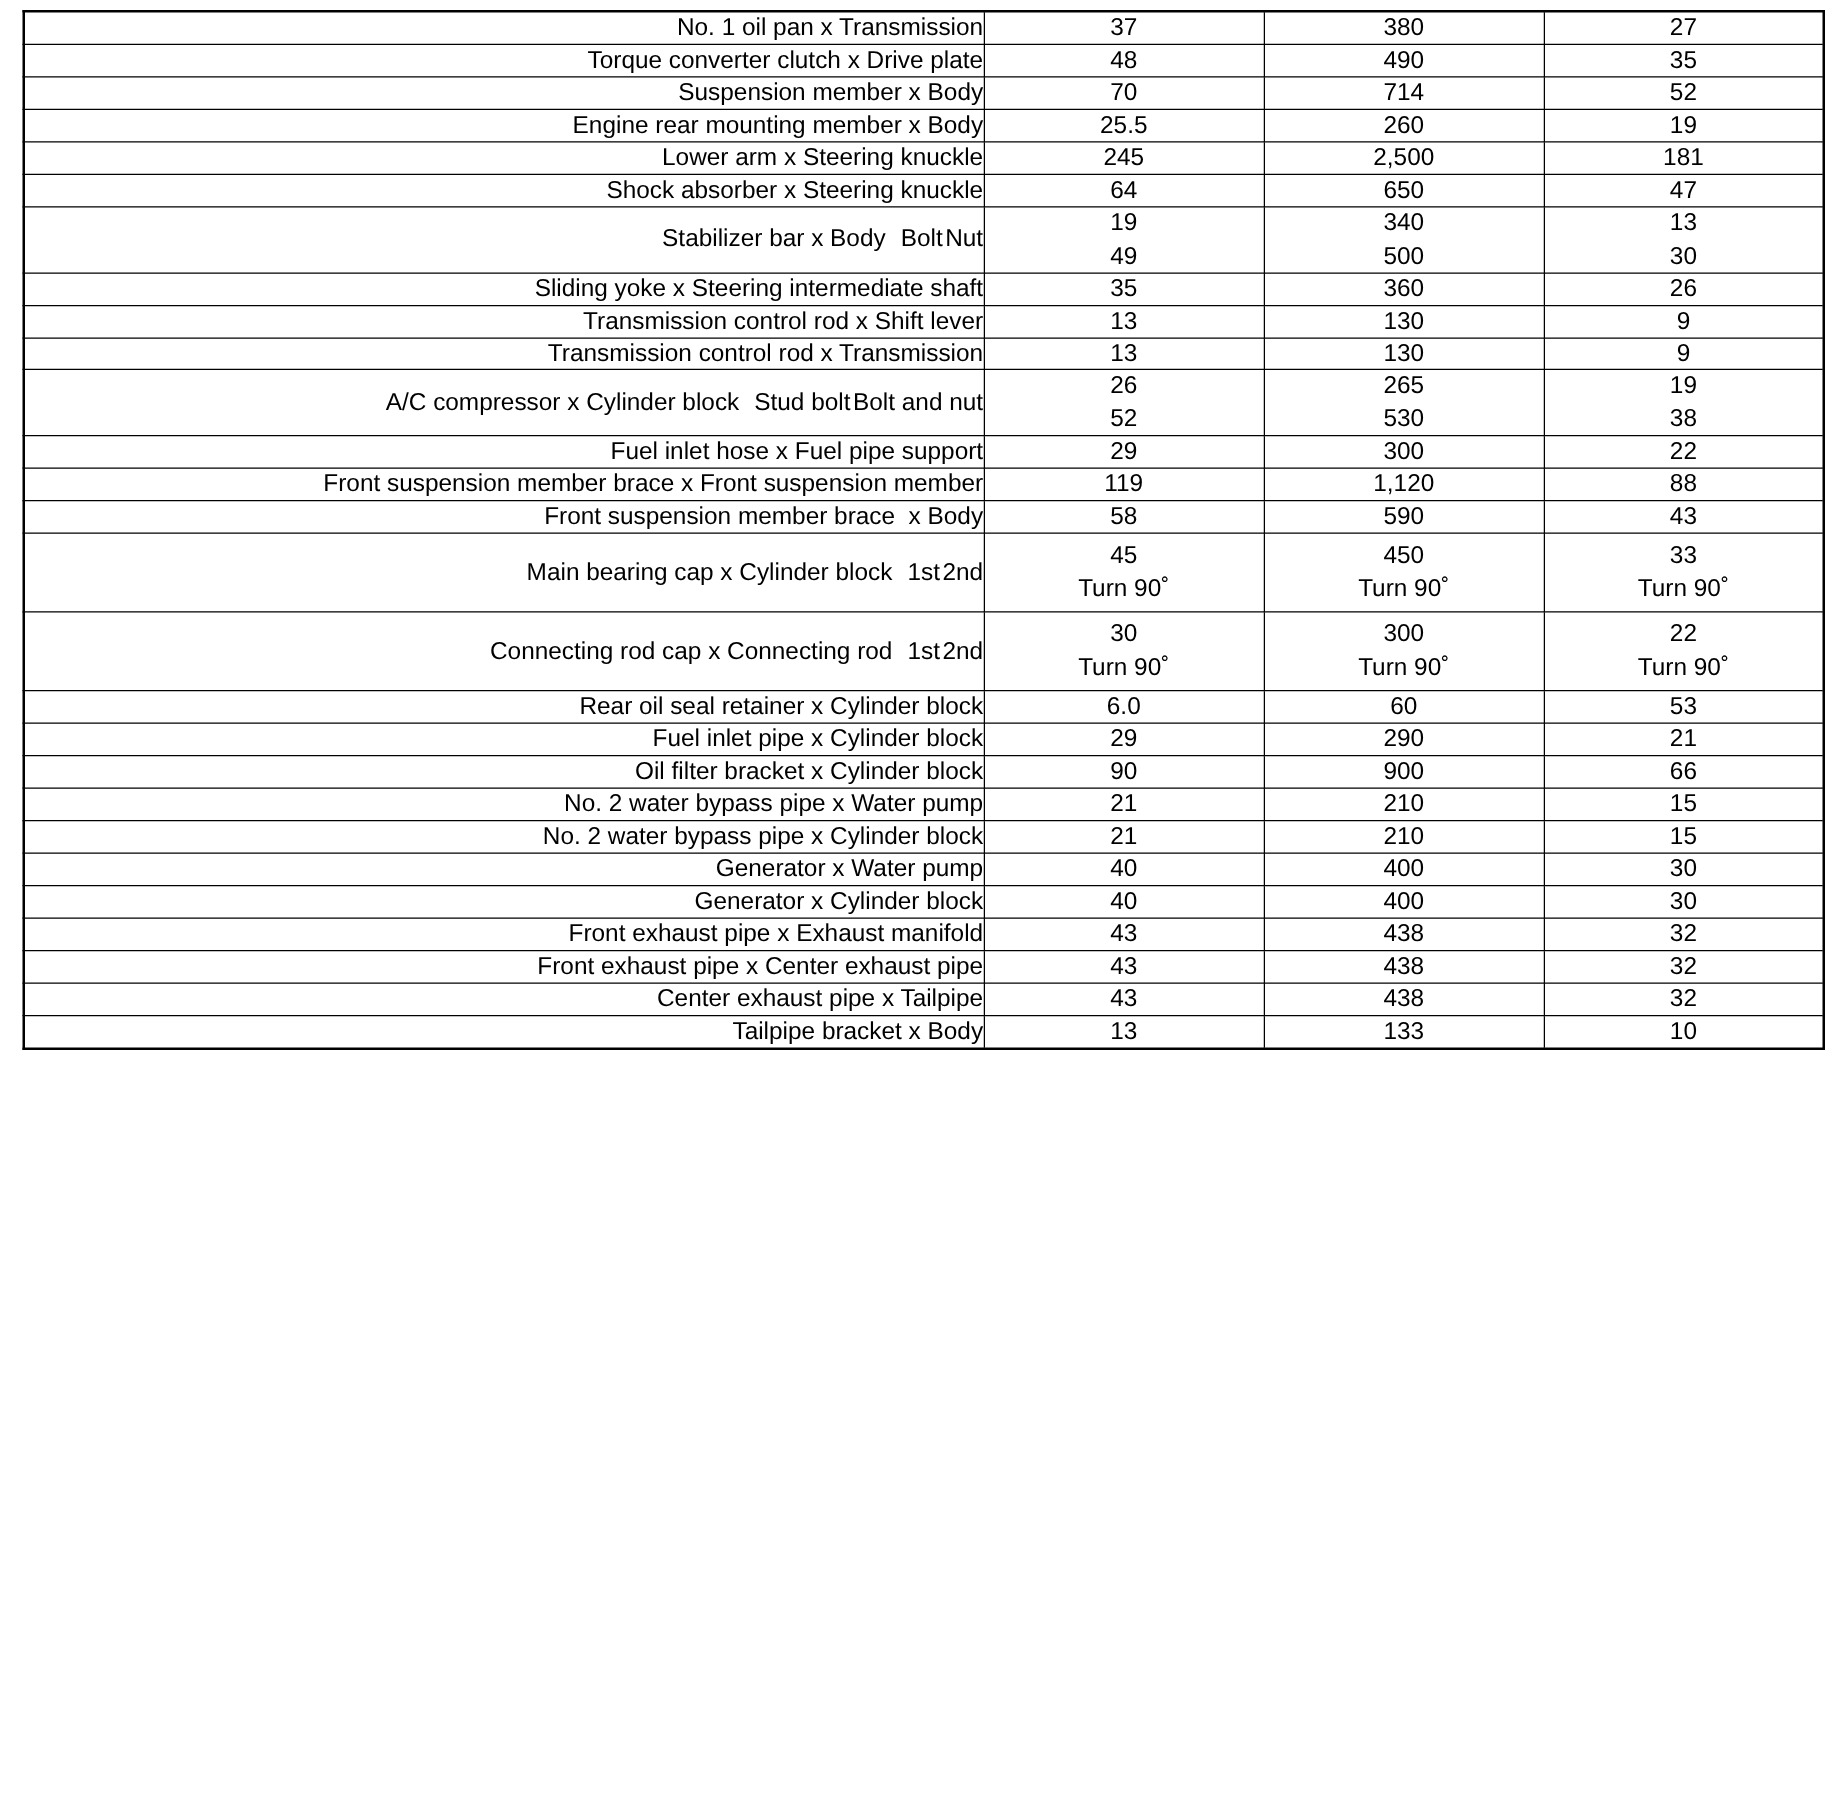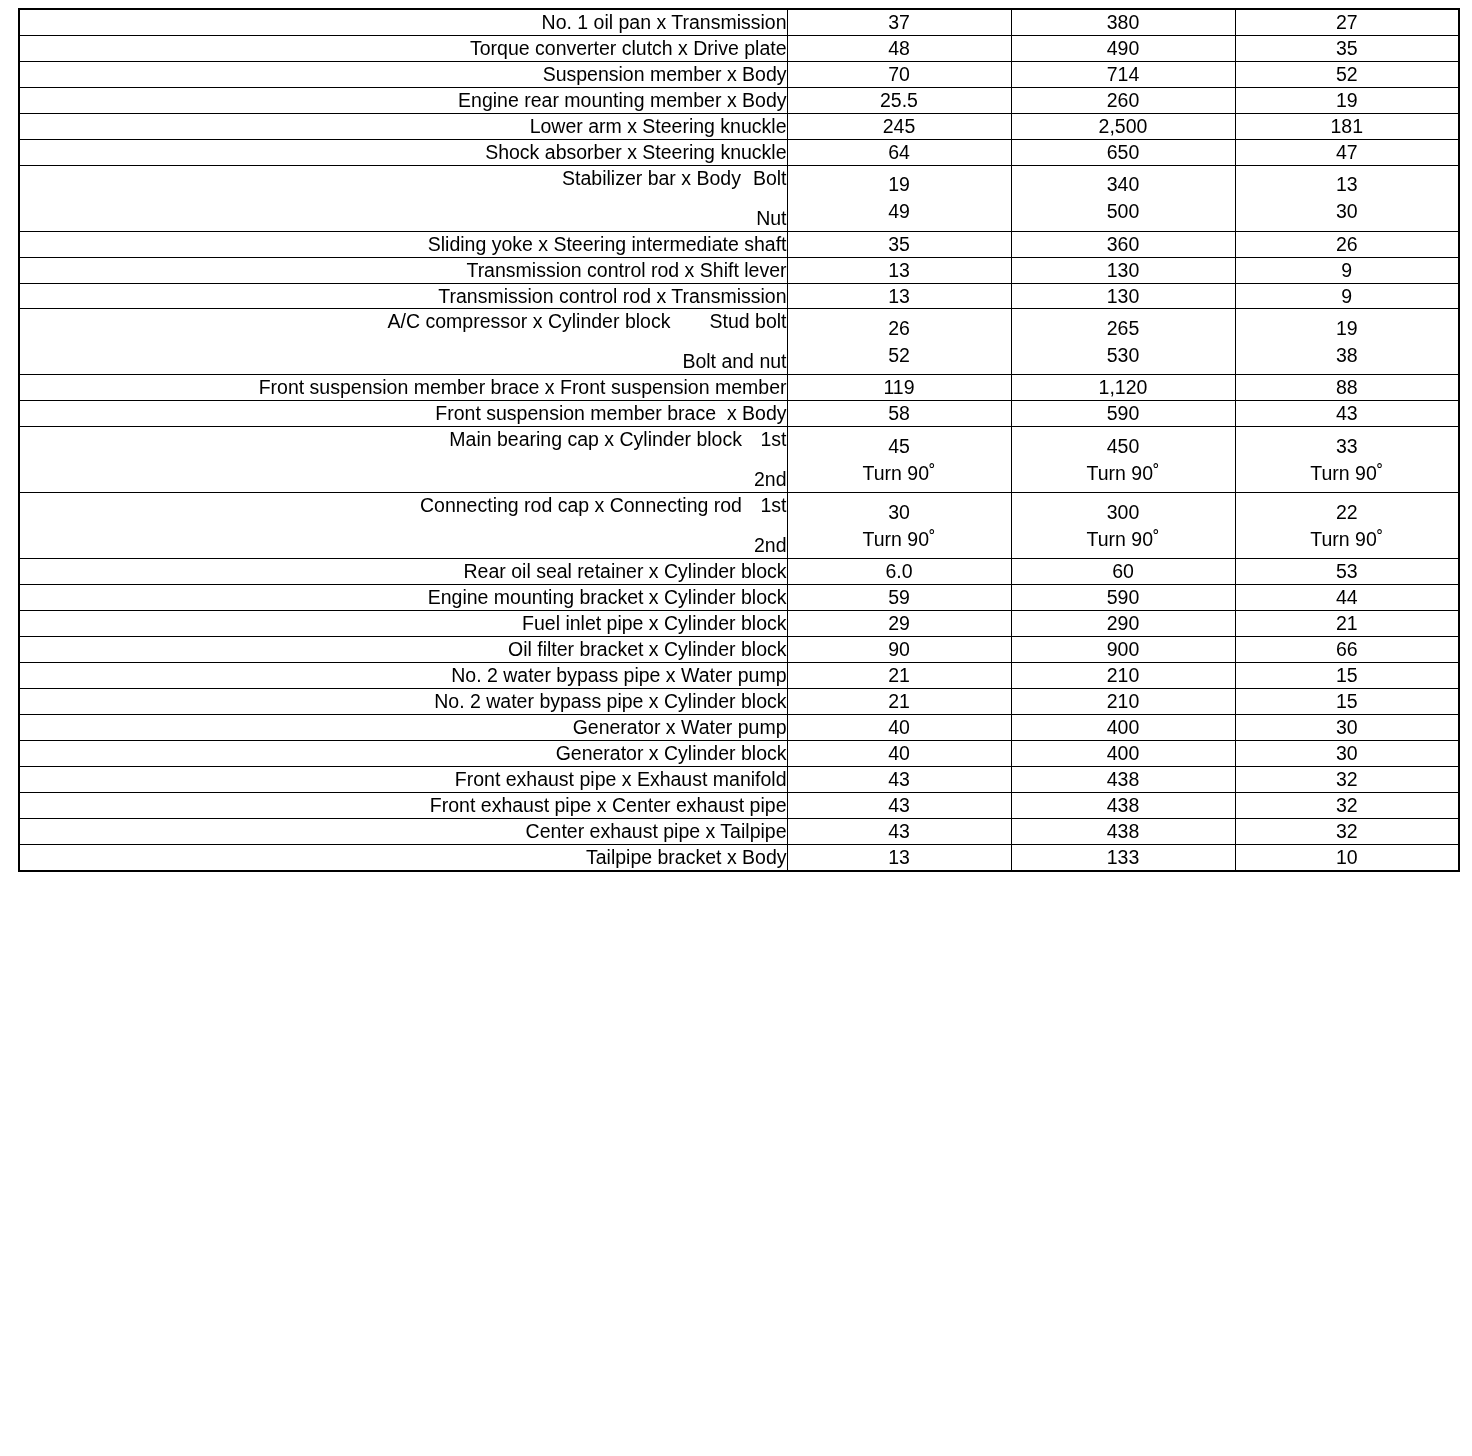--- a/index.html
+++ b/index.html
@@ -50,23 +50,23 @@
   }
   .name {
     white-space: pre-wrap;
   }
   .qual {
     text-align: right;
     white-space: nowrap;
   }
   .stack {
     display: flex;
-    flex-direction: column;
+    flex-direction: row;
     align-items: flex-end;
-    gap: 15px;
+    gap: 2px;
   }
   .stack-c {
     display: flex;
     flex-direction: column;
     align-items: center;
     gap: 2px;
   }
   .sub {
     white-space: nowrap;
   }
@@ -336,20 +336,42 @@
           <td class="val">
             <div class="stack-c">
               <span class="sub">19</span>
               <span class="sub">38</span>
             </div>
           </td>
         </tr>
         <tr>
           <td class="item">
             <div class="row-inner">
+              <span class="name">Fuel inlet hose x Fuel pipe support</span>
+            </div>
+          </td>
+          <td class="val">
+            <div class="stack-c">
+              <span class="sub">29</span>
+            </div>
+          </td>
+          <td class="val">
+            <div class="stack-c">
+              <span class="sub">300</span>
+            </div>
+          </td>
+          <td class="val">
+            <div class="stack-c">
+              <span class="sub">22</span>
+            </div>
+          </td>
+        </tr>
+        <tr>
+          <td class="item">
+            <div class="row-inner">
               <span class="name">Front suspension member brace x Front suspension member</span>
             </div>
           </td>
           <td class="val">
             <div class="stack-c">
               <span class="sub">119</span>
             </div>
           </td>
           <td class="val">
             <div class="stack-c">
@@ -460,42 +482,20 @@
           </td>
           <td class="val">
             <div class="stack-c">
               <span class="sub">53</span>
             </div>
           </td>
         </tr>
         <tr>
           <td class="item">
             <div class="row-inner">
-              <span class="name">Engine mounting bracket x Cylinder block</span>
-            </div>
-          </td>
-          <td class="val">
-            <div class="stack-c">
-              <span class="sub">59</span>
-            </div>
-          </td>
-          <td class="val">
-            <div class="stack-c">
-              <span class="sub">590</span>
-            </div>
-          </td>
-          <td class="val">
-            <div class="stack-c">
-              <span class="sub">44</span>
-            </div>
-          </td>
-        </tr>
-        <tr>
-          <td class="item">
-            <div class="row-inner">
               <span class="name">Fuel inlet pipe x Cylinder block</span>
             </div>
           </td>
           <td class="val">
             <div class="stack-c">
               <span class="sub">29</span>
             </div>
           </td>
           <td class="val">
             <div class="stack-c">

